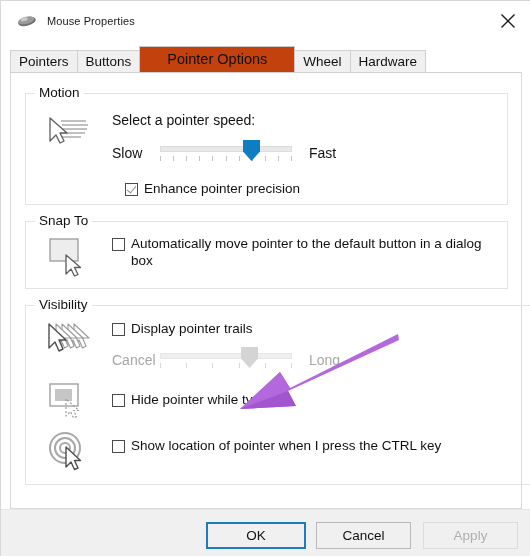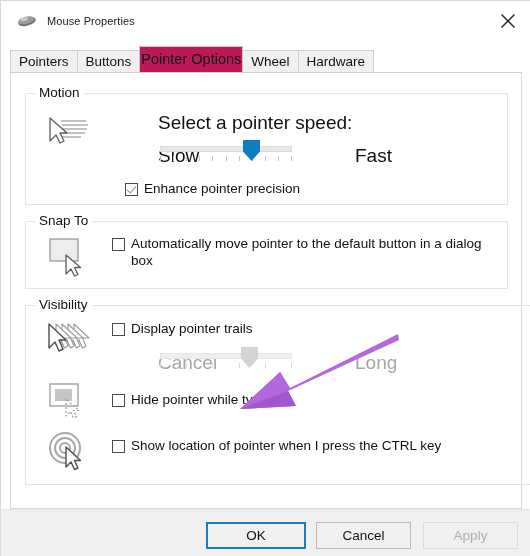--- a/index.html
+++ b/index.html
@@ -70,24 +70,24 @@
     background: #f0f0f0;
     border: 1px solid #d0d0d0;
     border-bottom: none;
     margin-right: -1px;
     box-sizing: border-box;
     white-space: nowrap;
   }
   .tab.active {
     height: 26px;
     line-height: 25px;
-    background: #be185d;
+    background: #c2410c;
     border-color: #c8c8c8;
     font-size: 14.5px;
-    padding: 0 1px;
+    padding: 0 27px;
     position: relative;
     z-index: 3;
   }
 
   
   .tabpage {
     position: absolute;
     left: 9px; top: 71px;
     width: 512px; height: 437px;
     background: #ffffff;
@@ -110,24 +110,23 @@
     font-size: 13.5px;
     color: #111;
     white-space: nowrap;
   }
   #group-motion  { left: 14px; top: 20px;  width: 483px; height: 112px; }
   #group-snapto  { left: 14px; top: 148px; width: 483px; height: 68px;  }
   #group-vis     { left: 14px; top: 232px; width: 522px; height: 180px; }
 
   
   .lbl {
-    font-size: 19px;
+    font-size: 14px;
     color: #111;
     white-space: nowrap;
-    margin-left: 46px;
   }
   .lbl.dim { color: #a6a6a6; }
 
   
   .cbrow {
     position: absolute;
     display: flex;
     align-items: flex-start;
   }
   .cbox {

